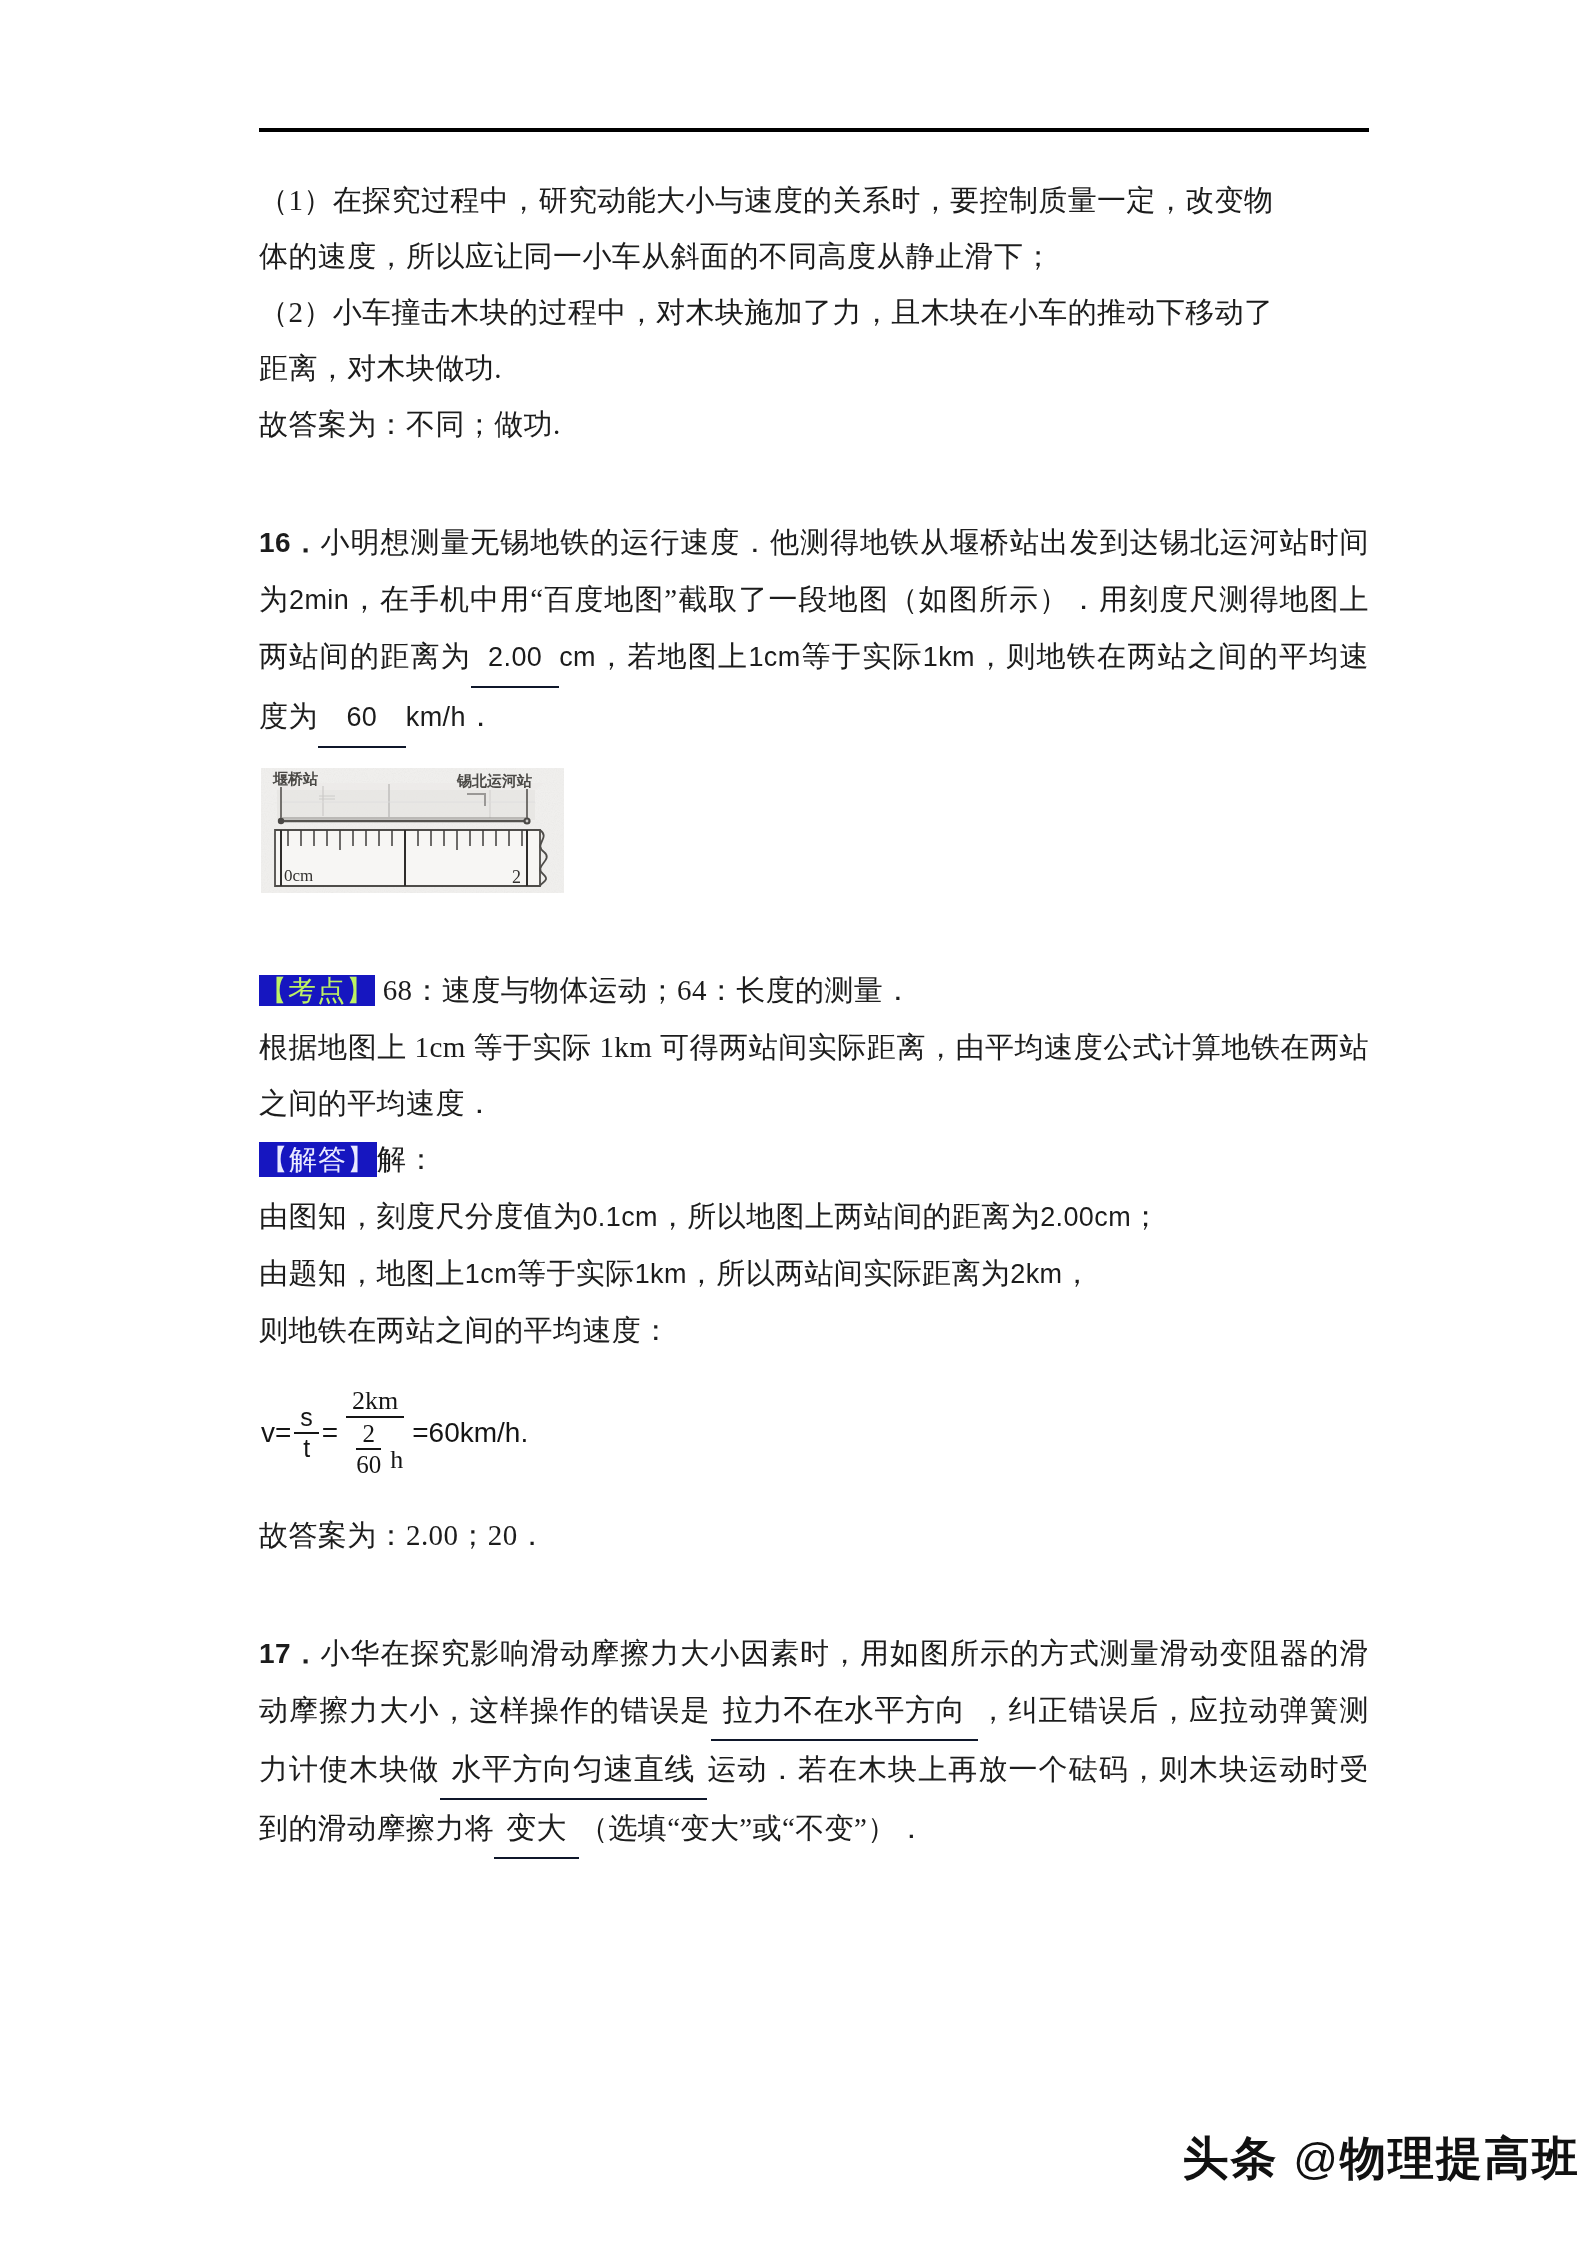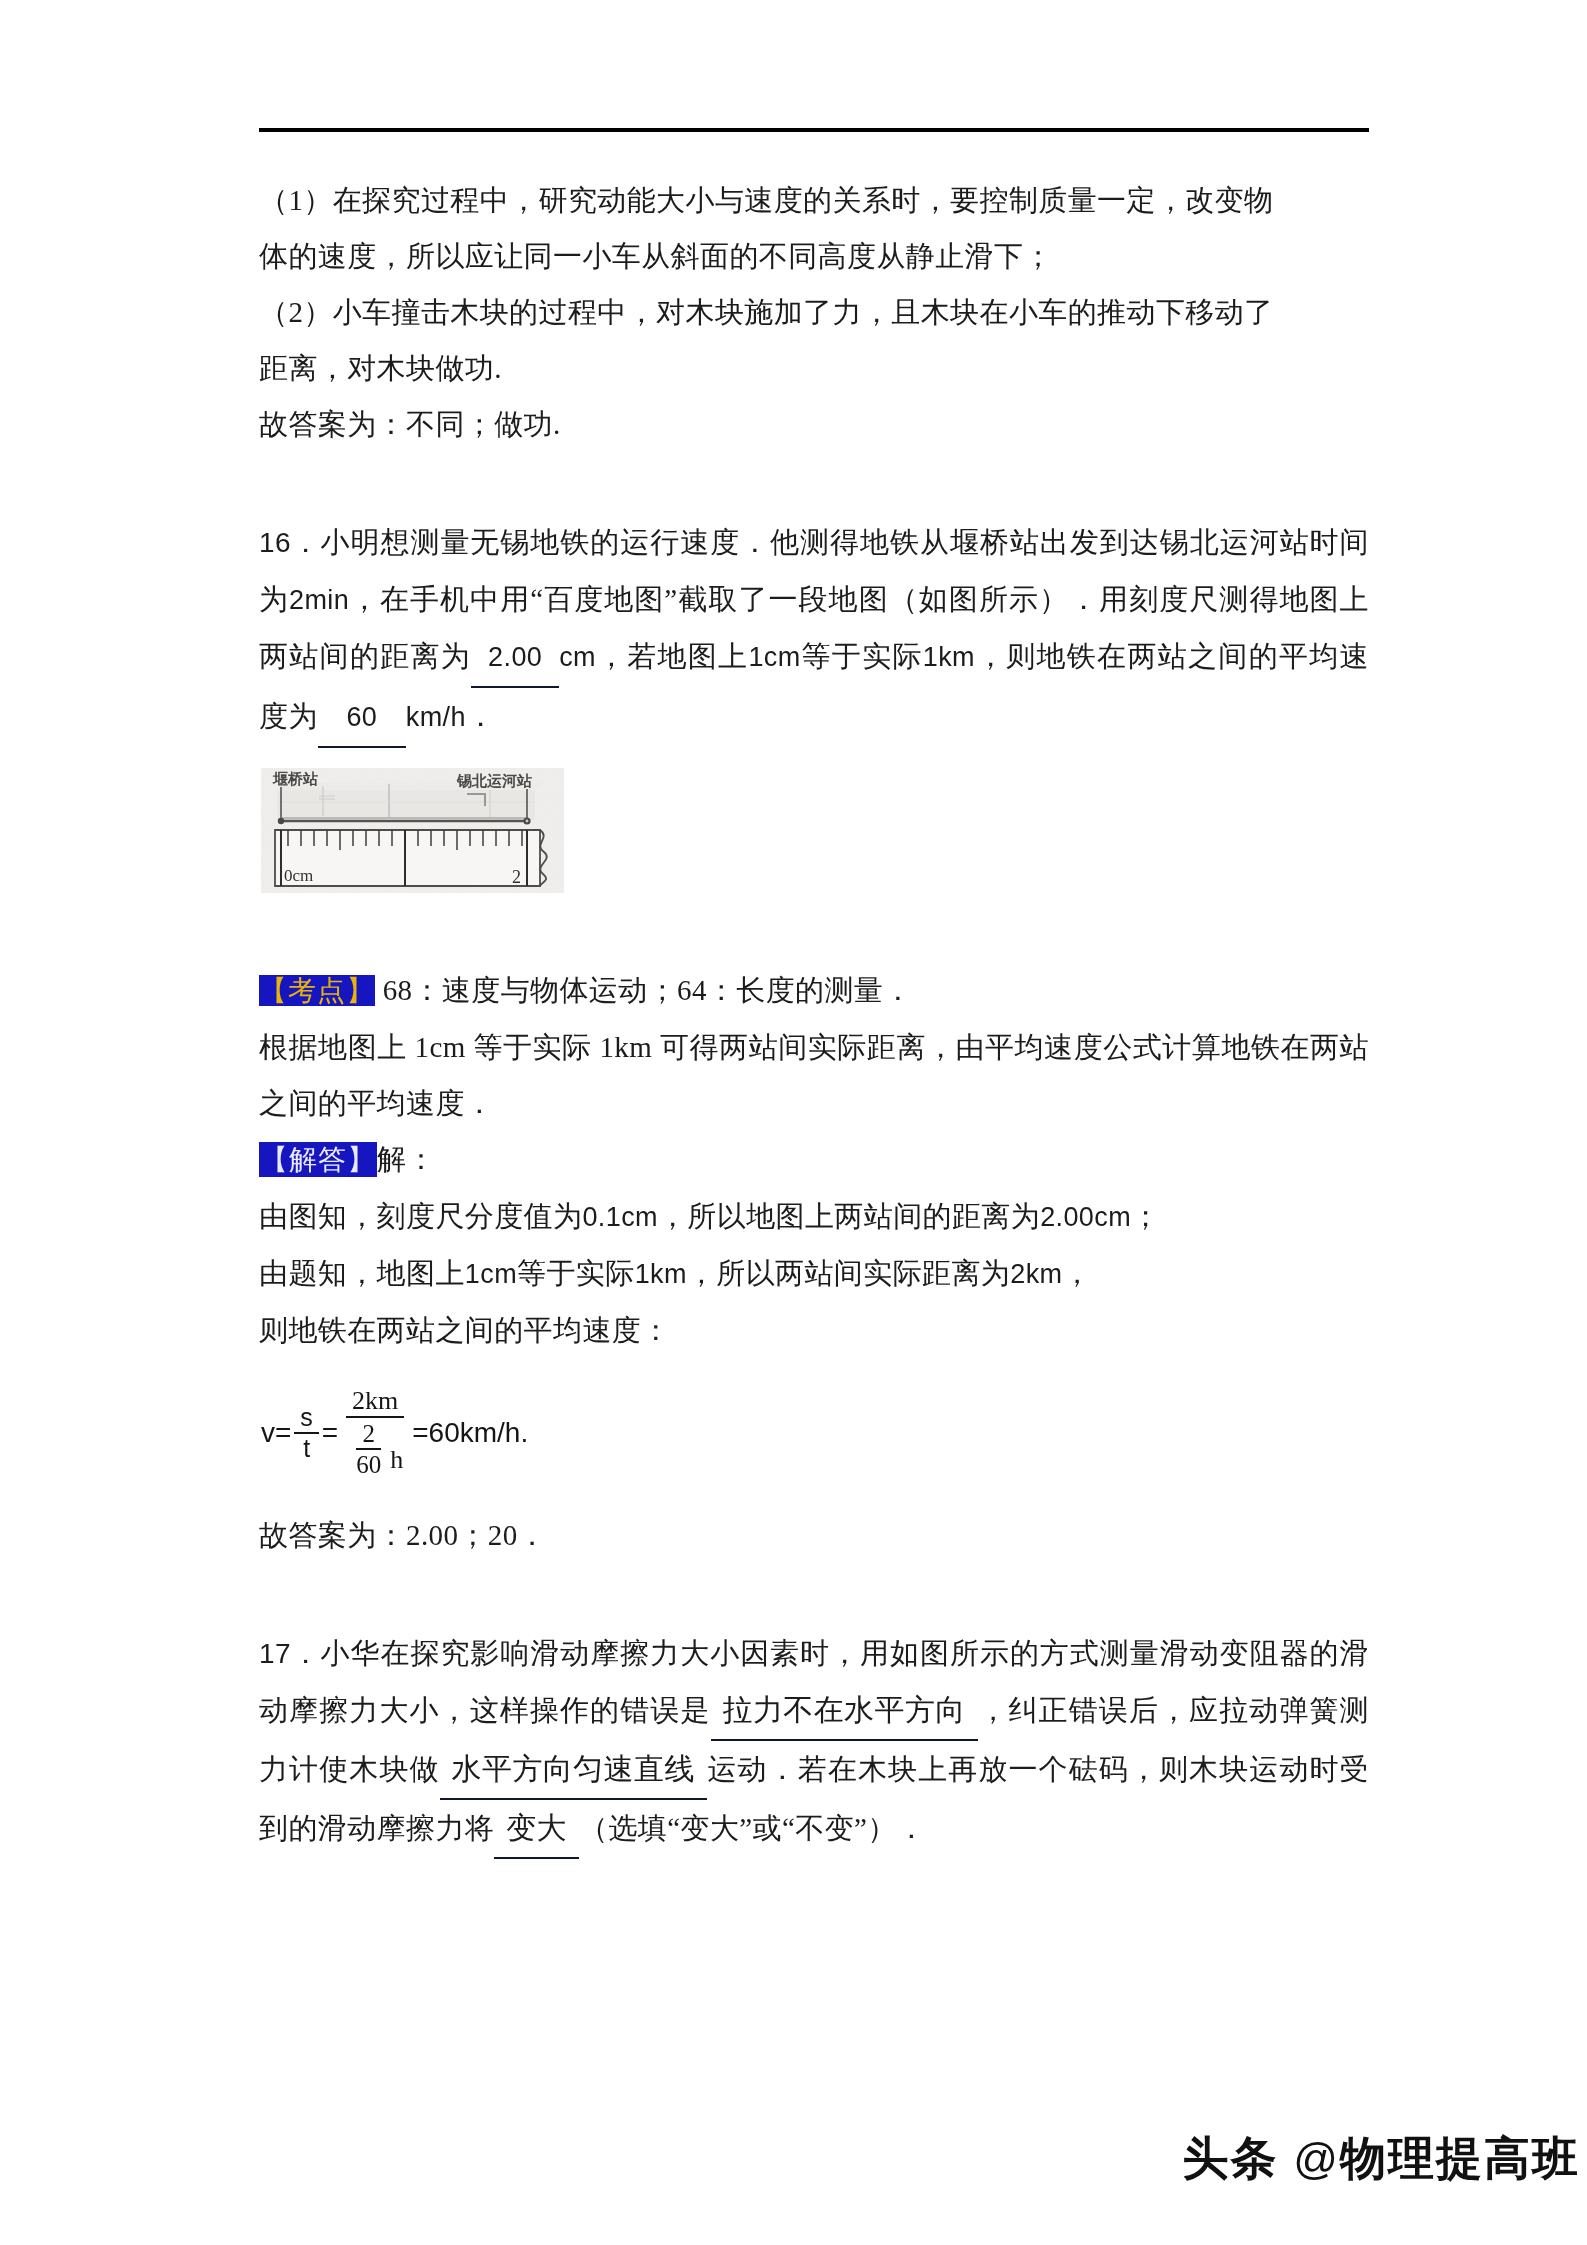--- a/index.html
+++ b/index.html
@@ -43,21 +43,21 @@
     text-justify: inter-ideograph;
     margin: 0;
     color: #1c1c1c;
   }
   .gap-lg { height: 62px; }
   .gap-md { height: 30px; }
   .gap-sm { height: 14px; }
 
   .qnum {
     font-family: "Liberation Sans", "DejaVu Sans", sans-serif;
-    font-weight: normal;
+    font-weight: bold;
     font-size: 28px;
   }
   .latin {
     font-family: "Liberation Sans", "DejaVu Sans", sans-serif;
     font-size: 27px;
   }
   .blank {
     display: inline-block;
     border-bottom: 2px solid #0f172a;
     text-align: center;
@@ -81,21 +81,21 @@
   .tag-invert {
     background: #1616c0;
     color: #e9e9ff;
     padding: 2px 1px;
   }
   .tag-mix {
     background: #1616c0;
     color: #1616c0;
   }
   .tag-mix > span.inner {
-    color: #eab308;
+    color: #bef264;
   }
 
   
   .figure {
     position: relative;
     width: 300px;
     height: 0;
     margin: 0;
   }
   .fig-wrap {

